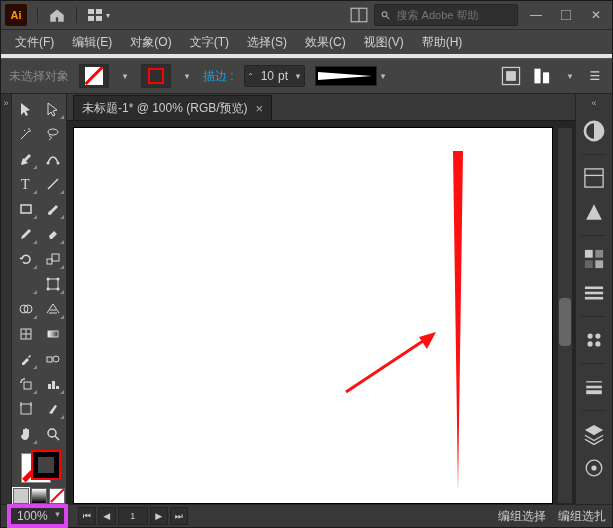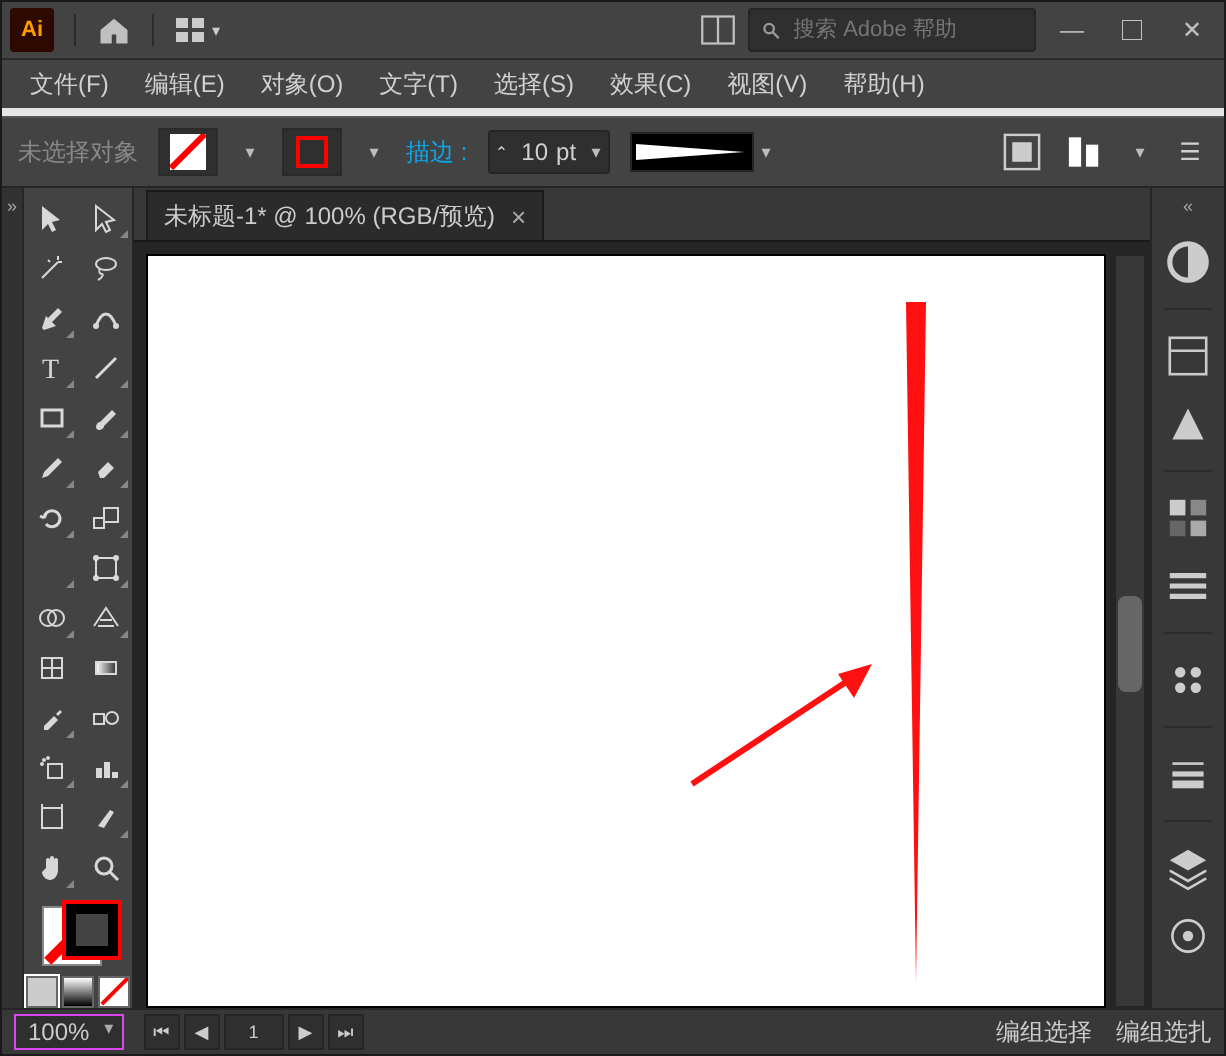--- a/index.html
+++ b/index.html
@@ -70,21 +70,21 @@
   .red-arrow{position:absolute;right:112px;top:200px;width:100px;height:70px}
   .vscroll{width:14px;background:#383838;margin:6px 2px 0 0;border:1px solid #252525;position:relative}
   .vscroll .thumb{position:absolute;left:1px;right:1px;top:170px;height:48px;background:#666;border-radius:4px}
   
   .rpanel{width:36px;background:#383838;border-left:1px solid #252525;display:flex;flex-direction:column;align-items:center;padding-top:4px;gap:8px}
   .rpanel .ricon{width:26px;height:26px;display:flex;align-items:center;justify-content:center;color:#ccc}
   .rpanel .sep{width:24px;height:1px;background:#2a2a2a;margin:2px 0}
   .rpanel .dbl{font-size:9px;color:#aaa;margin-bottom:2px}
   
   .status{height:22px;background:#383838;border-top:1px solid #252525;display:flex;align-items:center;padding:0 6px;gap:10px;color:#ccc}
-  .status .zoom{background:#2f2f2f;border:1px solid #d946ef;padding:1px 16px 1px 6px;position:relative}
+  .status .zoom{background:#2f2f2f;border:4px solid #d946ef;padding:1px 16px 1px 6px;position:relative}
   .status .zoom::after{content:"▾";position:absolute;right:4px;top:1px;font-size:9px;color:#aaa}
   .status .nav{display:flex;gap:2px}
   .status .nav span{width:16px;height:16px;background:#2f2f2f;border:1px solid #252525;display:flex;align-items:center;justify-content:center;font-size:9px}
   .status .right{margin-left:auto;display:flex;gap:12px}
 </style>
 </head>
 <body>
 
 <div class="app">
 

